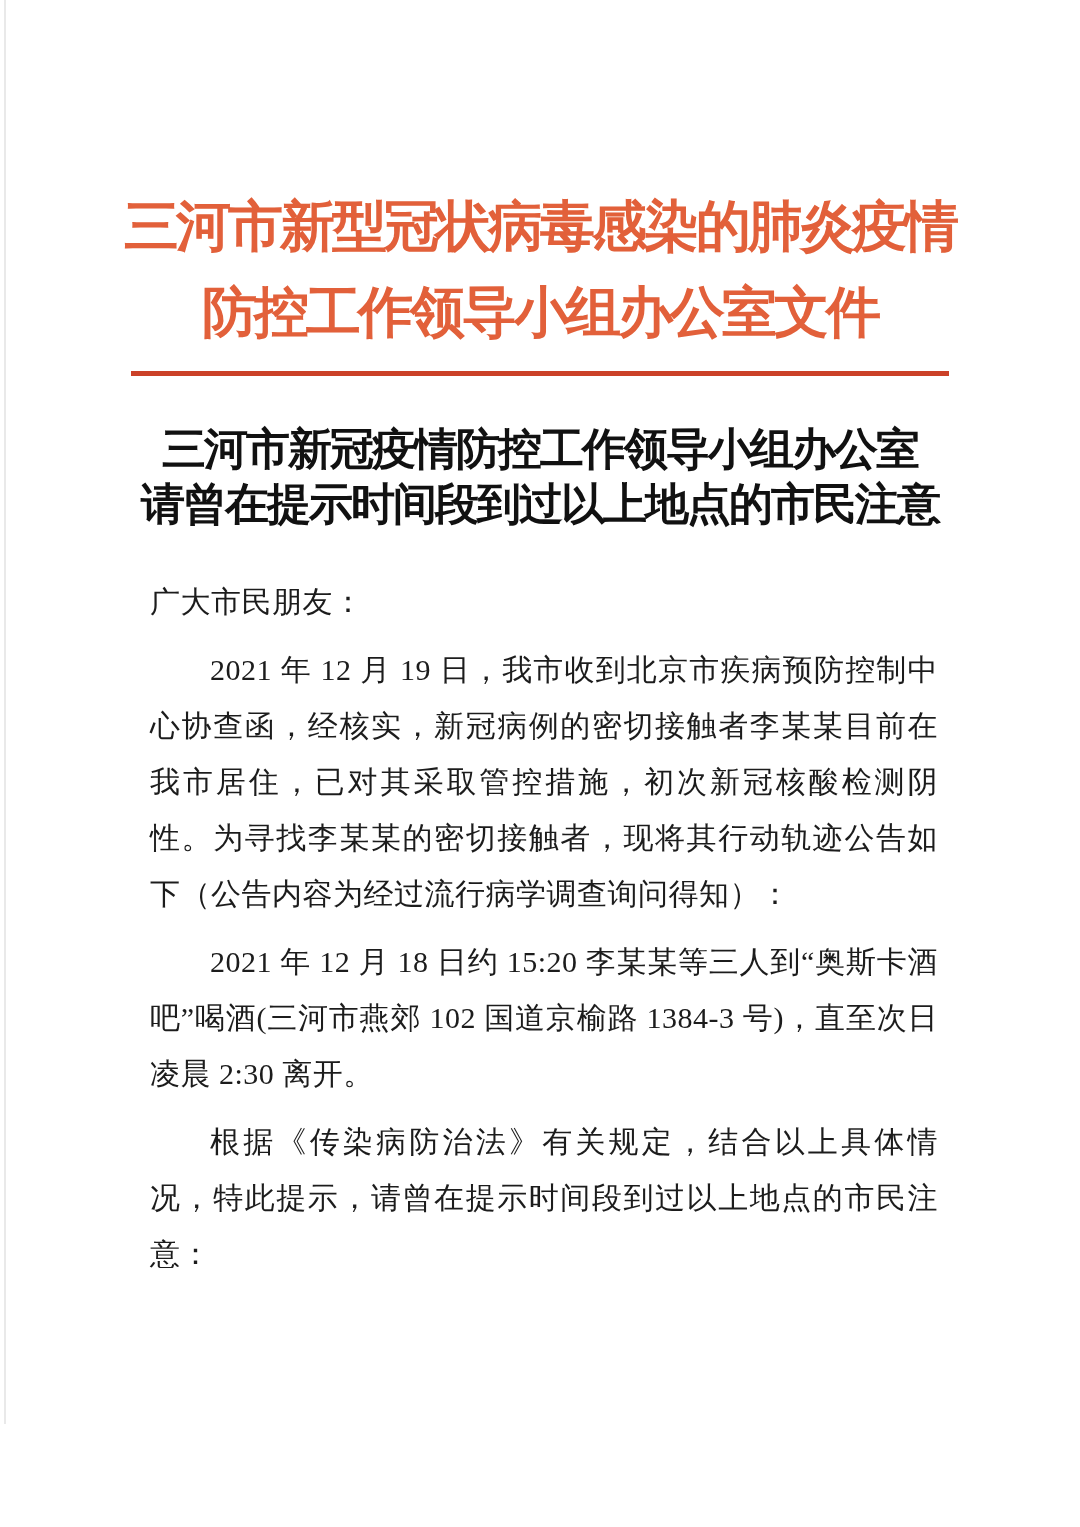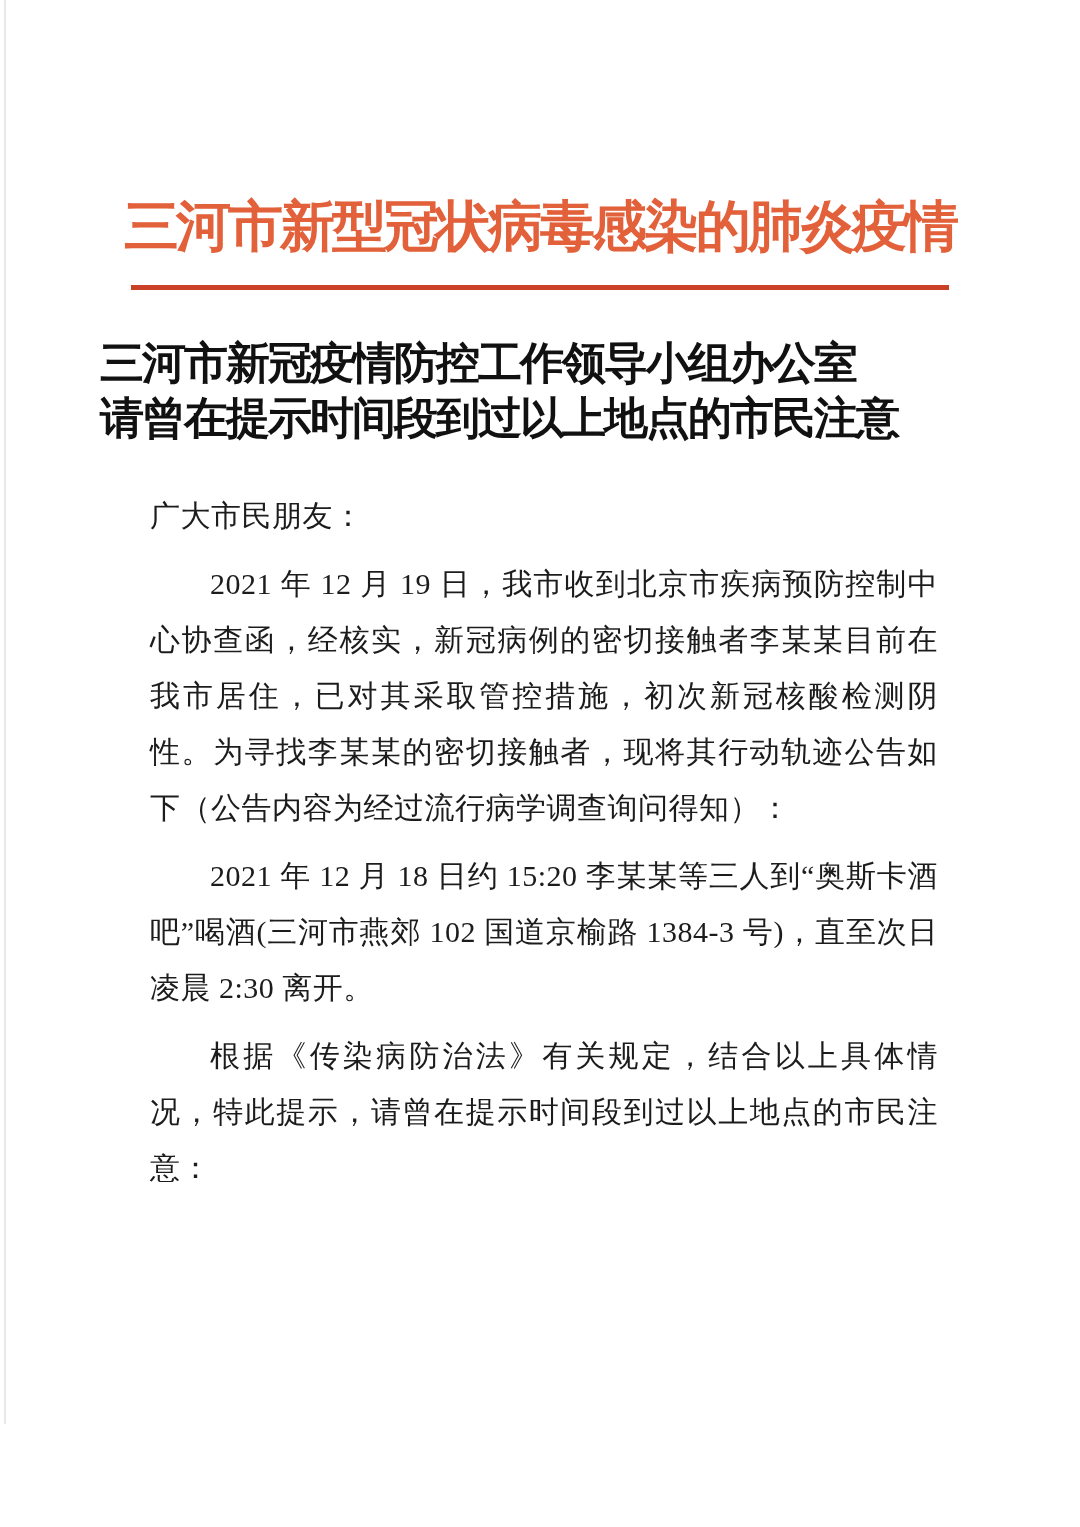--- a/index.html
+++ b/index.html
@@ -41,20 +41,21 @@
     width: 818px;
     height: 5px;
     background: #cb4128;
     border: none;
     margin: 16px auto 0 131px;
   }
 
   
   .doc-title {
     margin: 46px 100px 0 100px;
+    text-align: center;
     font-weight: 700;
     font-size: 44px;
     line-height: 55px;
     letter-spacing: -2px;
     color: #111111;
   }
 
   
   .doc-body {
     margin: 42px 130px 0 138px;
@@ -105,20 +106,21 @@
   }
 </style>
 </head>
 <body>
 
 <div class="page">
   <div class="scan-edge"></div>
 
   <div class="letterhead">
     <div>三河市新型冠状病毒感染的肺炎疫情</div>
+    <div>防控工作领导小组办公室文件</div>
   </div>
   <div class="red-rule"></div>
 
   <div class="doc-title">
     <div>三河市新冠疫情防控工作领导小组办公室</div>
     <div>请曾在提示时间段到过以上地点的市民注意</div>
   </div>
 
   <div class="doc-body">
     <p class="salutation">广大市民朋友：</p>

